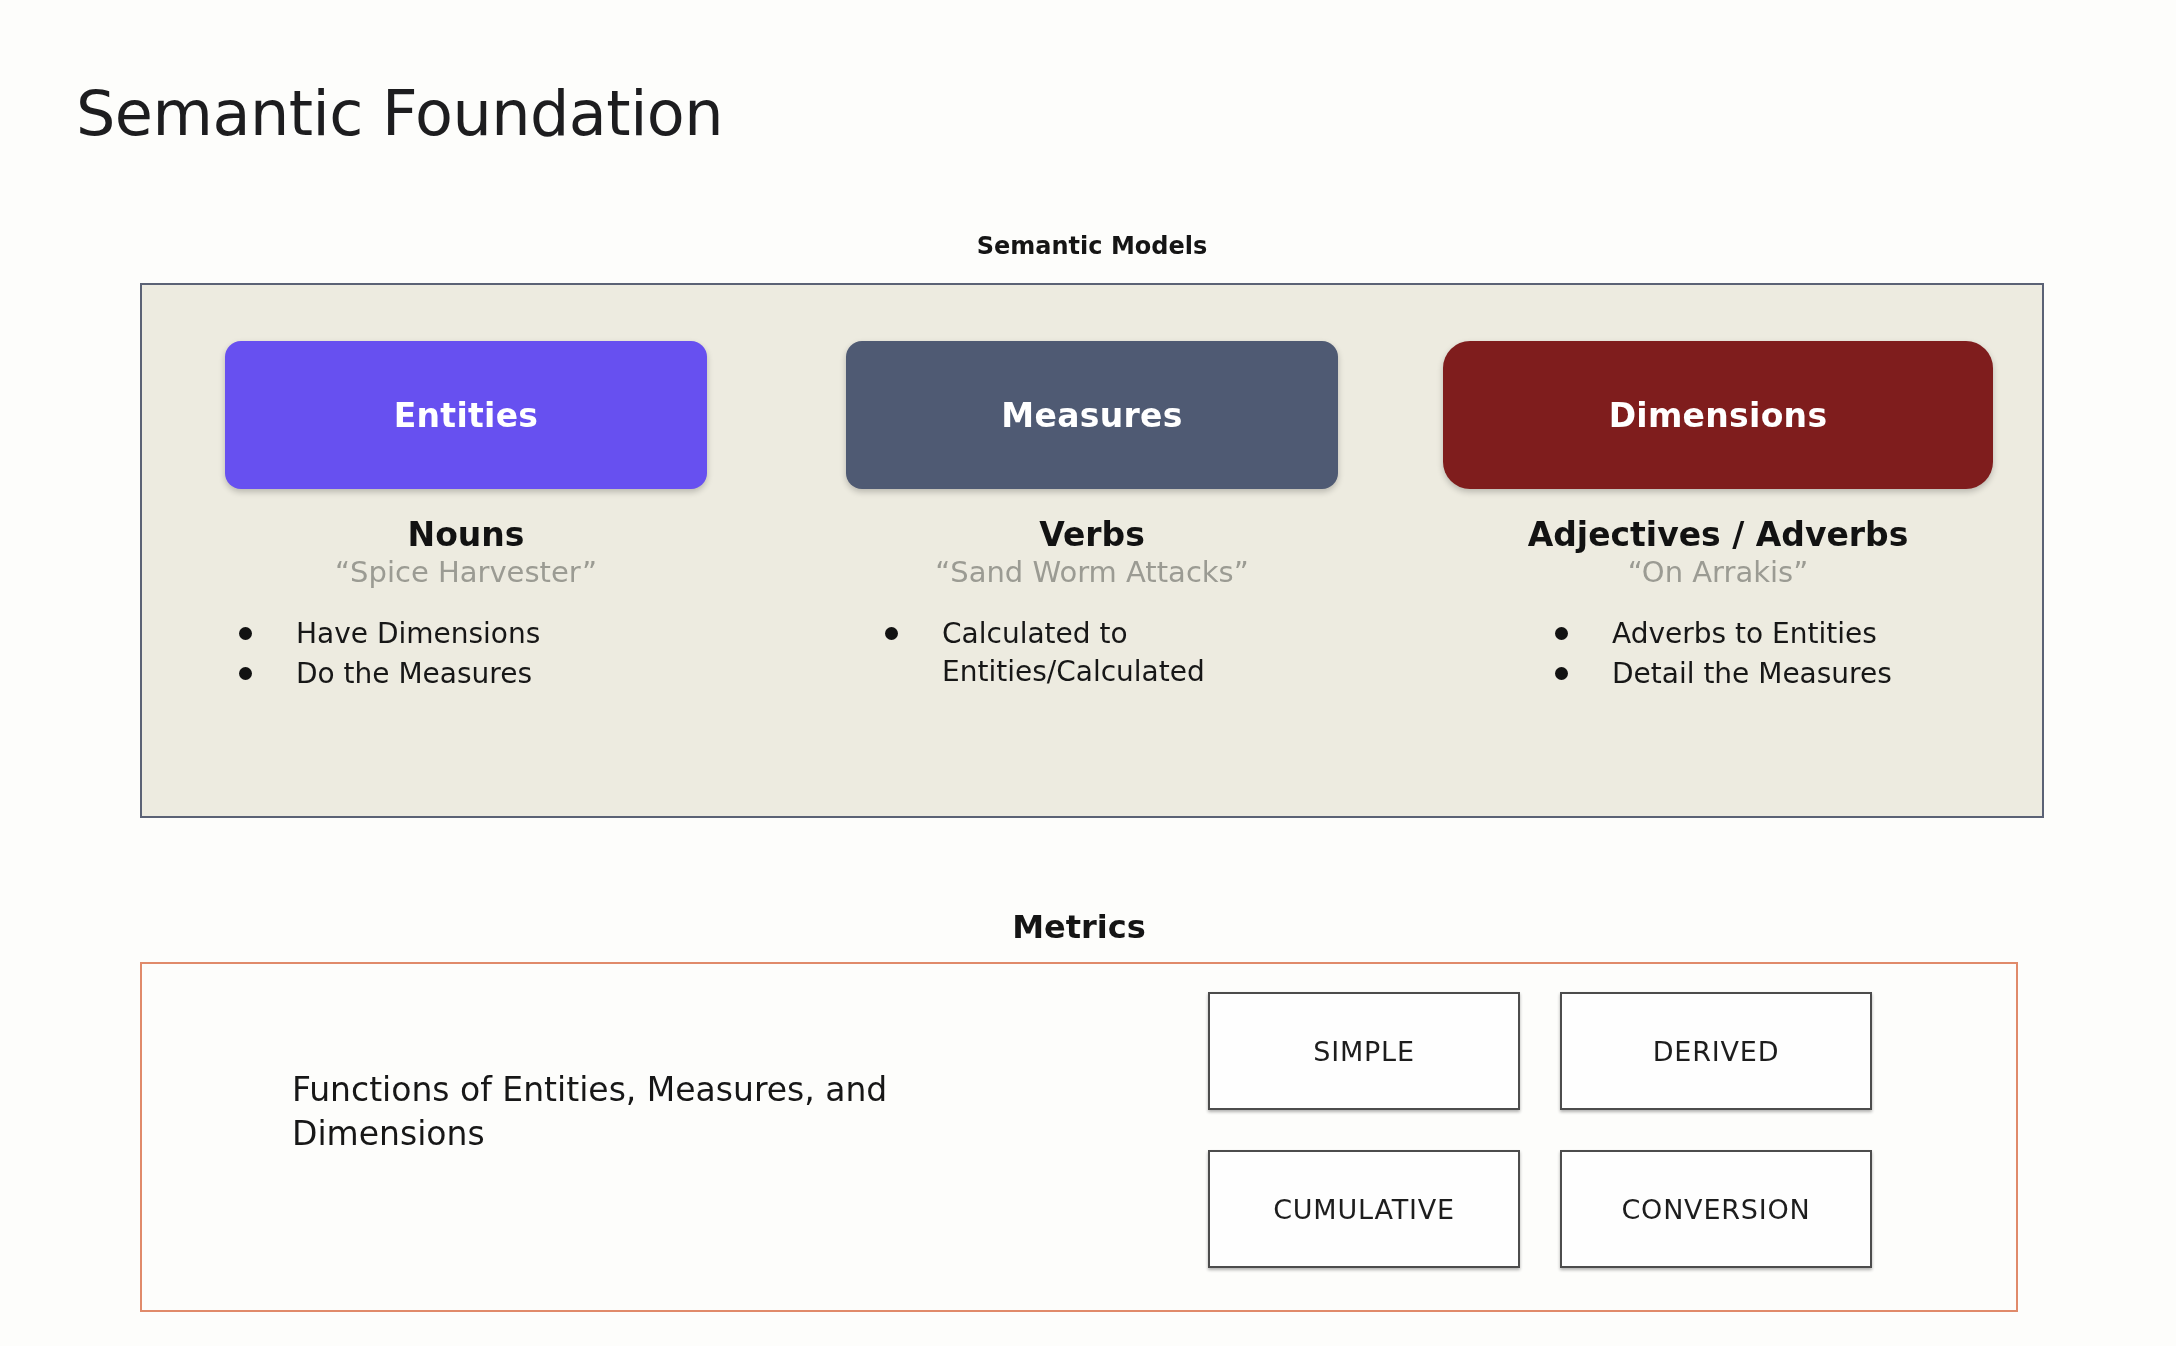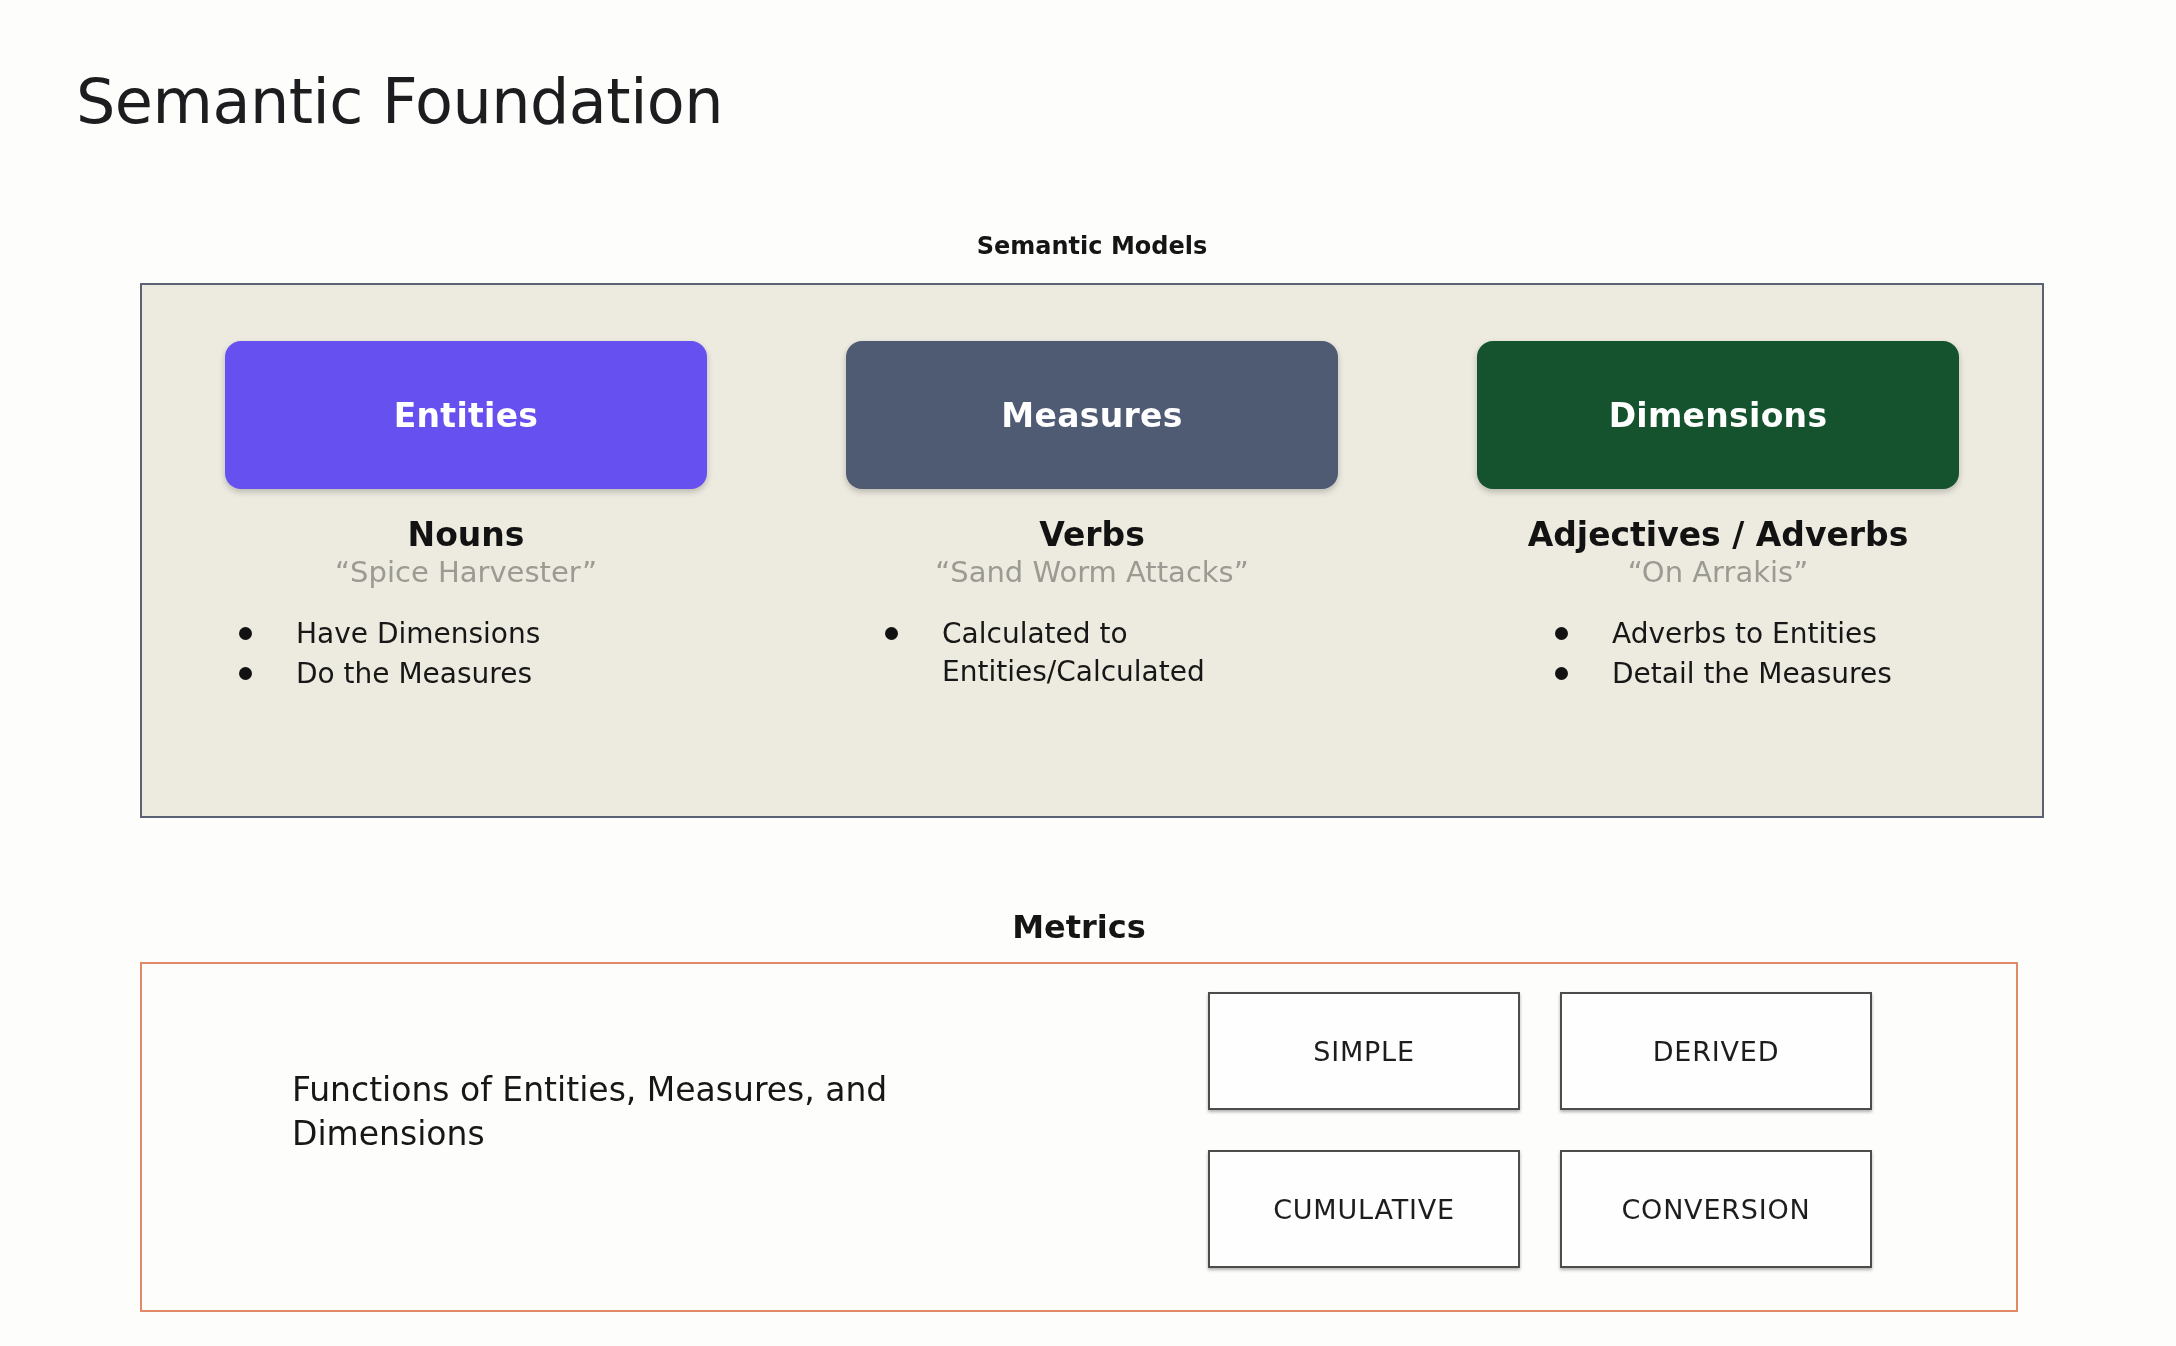--- a/index.html
+++ b/index.html
@@ -13,21 +13,21 @@
     font-family: "DejaVu Sans", "Liberation Sans", sans-serif;
     background: #fdfdfb;
     overflow: hidden;
     position: relative;
   }
 
   
   .page-title {
     position: absolute;
     left: 76px;
-    top: 68px;
+    top: 80px;
     font-size: 62px;
     font-weight: 400;
     color: #1d1d1f;
     letter-spacing: -0.5px;
     line-height: 1.1;
   }
 
   
   .sm-section-title {
     position: absolute;
@@ -76,21 +76,21 @@
     box-sizing: border-box;
   }
   .chip-label {
     font-size: 33px;
     font-weight: 700;
     color: #ffffff;
     letter-spacing: 0.3px;
   }
   .chip-entities   { width: 482px; background: #6750f0; }
   .chip-measures   { width: 492px; background: #4f5a73; }
-  .chip-dimensions { width: 482px; background: #14532d; }
+  .chip-dimensions { width: 550px; background: #7f1d1d; border-radius: 27px; }
 
   .pos-title {
     margin-top: 28px;
     text-align: center;
     font-size: 33px;
     font-weight: 700;
     color: #121212;
     line-height: 1.12;
   }
   .pos-example {

